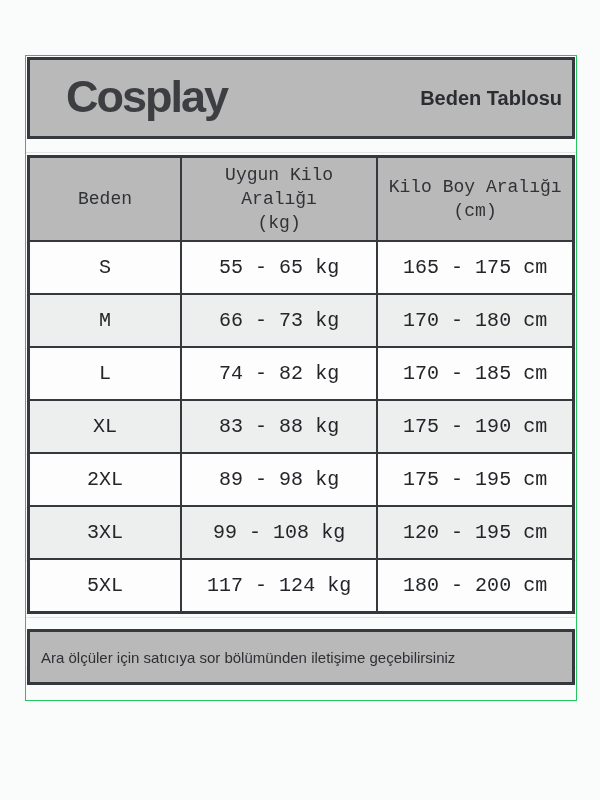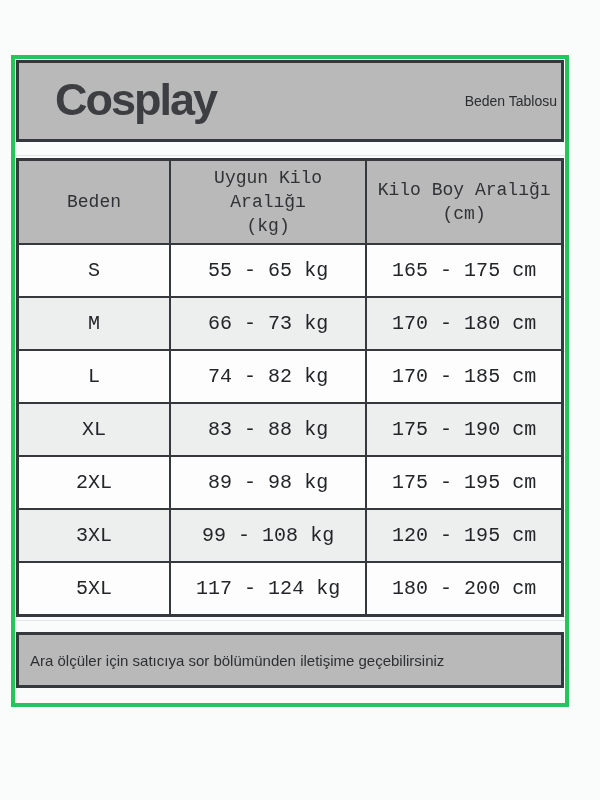--- a/index.html
+++ b/index.html
@@ -10,24 +10,24 @@
   }
   .canvas {
     position: relative;
     width: 600px;
     height: 800px;
     background: #fafbfb;
     overflow: hidden;
   }
   .outer-grid {
     position: absolute;
-    left: 11px;
+    left: 25px;
     top: 55px;
     width: 550px;
-    border: 4px solid #22c55e;
+    border: 1px solid #22c55e;
     box-sizing: content-box;
   }
   
   .hline {
     position: absolute;
     left: 0;
     width: 100%;
     height: 1px;
     background: #e4e4e6;
     z-index: 0;
@@ -56,24 +56,24 @@
   }
   .logo {
     font-size: 45px;
     font-weight: bold;
     letter-spacing: -2px;
     color: #3c3e41;
     padding: 0 0 4px 36px;
     line-height: 1;
   }
   .bar-title {
-    font-size: 14px;
-    font-weight: normal;
+    font-size: 20px;
+    font-weight: bold;
     color: #2b2d30;
-    padding-right: 4px;
+    padding-right: 10px;
   }
 
   .size-table {
     border-collapse: collapse;
     margin: 2px 1px 0 1px;
     width: 548px;
     position: relative;
     z-index: 1;
     border: 3px solid #35383c;
     table-layout: fixed;

